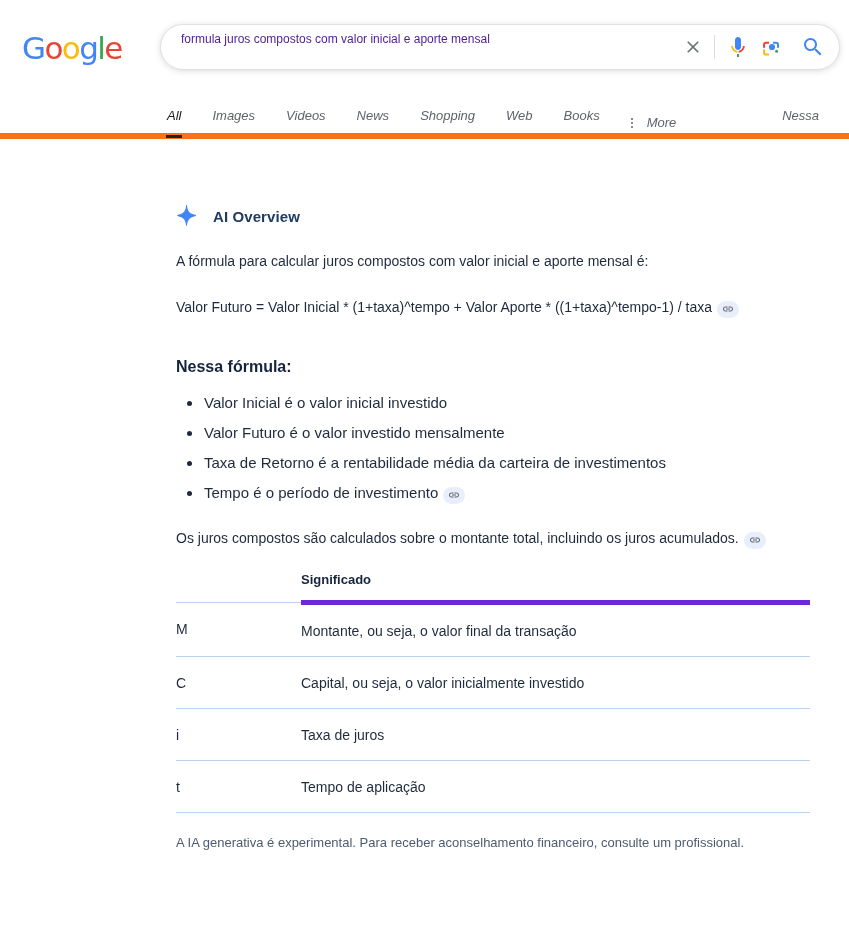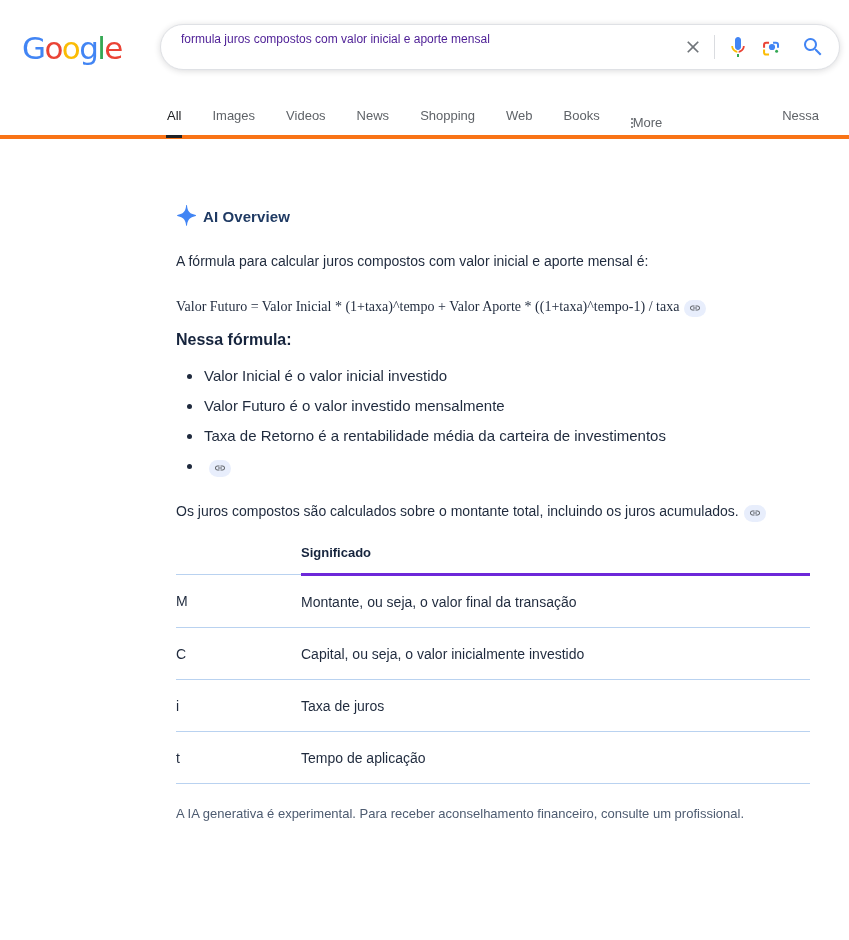--- a/index.html
+++ b/index.html
@@ -83,21 +83,22 @@
     flex: none;
   }
   .icon-mic { width: 30px; height: 44px; }
   .icon-lens { width: 38px; height: 44px; }
   .icon-search { width: 44px; height: 44px; margin-right: 4px; }
 
   
   .navbar {
     position: relative;
     height: 45px;
-    border-bottom: 4px solid #f97316;
+    border-bottom: 6px solid #f97316;
+    font-style: italic;
   }
   .nav-inner {
     position: absolute;
     left: 167px;
     right: 0;
     top: 0;
     height: 45px;
     display: flex;
     align-items: flex-start;
   }
@@ -121,21 +122,21 @@
     position: absolute;
     left: -1px;
     right: -1px;
     bottom: 0;
     height: 3px;
     background: #202124;
   }
   .nav-more {
     display: flex;
     align-items: center;
-    gap: 0;
+    gap: 14px;
     margin-right: 8px;
   }
   .more-dots {
     display: inline-flex;
     flex-direction: column;
     gap: 2px;
     align-items: center;
   }
   .more-dots i {
     display: block;
@@ -162,38 +163,38 @@
   .ai-block {
     position: absolute;
     left: 176px;
     top: 66px;
     width: 640px;
   }
 
   .ai-head {
     display: flex;
     align-items: center;
-    gap: 5px;
+    gap: 15px;
     margin-bottom: 22px;
   }
   .sparkle { width: 22px; height: 22px; flex: none; }
   .ai-head-label {
     font-size: 15px;
     font-weight: 700;
     color: #1f3a63;
     letter-spacing: .1px;
   }
 
   .para {
     font-size: 14px;
     line-height: 24px;
     color: #1f2a3d;
     margin: 0 0 22px 0;
   }
-  .para.formula { margin-bottom: 10px; font-family: Liberation Serif, serif; }
+  .para.formula { margin-bottom: 37px; }
 
   .subhead {
     font-size: 16px;
     font-weight: 700;
     color: #16243d;
     margin: 0 0 14px 0;
     line-height: 22px;
   }
 
   ul.bullets {
@@ -239,21 +240,21 @@
     border-collapse: collapse;
     margin: 0 0 0 0;
     font-size: 14px;
   }
   table.meaning th {
     text-align: left;
     font-size: 13px;
     font-weight: 700;
     color: #16243d;
     padding: 0 0 13px 0;
-    border-bottom: 3px solid #6d28d9;
+    border-bottom: 5px solid #6d28d9;
   }
   table.meaning td {
     padding: 17px 0 16px 0;
     border-bottom: 1px solid #b9d2f0;
     color: #1f2a3d;
     font-size: 14px;
     line-height: 18px;
     vertical-align: top;
   }
   table.meaning .col-sym { width: 125px; }
@@ -353,21 +354,21 @@
             <path fill="#5f6368" d="M3.9 12c0-1.71 1.39-3.1 3.1-3.1h4V7H7c-2.76 0-5 2.24-5 5s2.24 5 5 5h4v-1.9H7c-1.71 0-3.1-1.39-3.1-3.1zM8 13h8v-2H8v2zm9-6h-4v1.9h4c1.71 0 3.1 1.39 3.1 3.1s-1.39 3.1-3.1 3.1h-4V17h4c2.76 0 5-2.24 5-5s-2.24-5-5-5z"></path>
           </svg>
         </span></p>
 
     <h3 class="subhead">Nessa fórmula:</h3>
 
     <ul class="bullets">
       <li><span>Valor Inicial é o valor inicial investido</span></li>
       <li><span>Valor Futuro é o valor investido mensalmente</span></li>
       <li><span>Taxa de Retorno é a rentabilidade média da carteira de investimentos</span></li>
-      <li><span class="link-chip">
+      <li><span>Tempo é o período de investimento</span><span class="link-chip">
             <svg width="12" height="12" viewBox="0 0 24 24">
               <path fill="#5f6368" d="M3.9 12c0-1.71 1.39-3.1 3.1-3.1h4V7H7c-2.76 0-5 2.24-5 5s2.24 5 5 5h4v-1.9H7c-1.71 0-3.1-1.39-3.1-3.1zM8 13h8v-2H8v2zm9-6h-4v1.9h4c1.71 0 3.1 1.39 3.1 3.1s-1.39 3.1-3.1 3.1h-4V17h4c2.76 0 5-2.24 5-5s-2.24-5-5-5z"></path>
             </svg>
           </span></li>
     </ul>
 
 
     <p class="para"><span>Os juros compostos são calculados sobre o montante total, incluindo os juros acumulados.</span><span class="link-chip">
           <svg width="12" height="12" viewBox="0 0 24 24">
             <path fill="#5f6368" d="M3.9 12c0-1.71 1.39-3.1 3.1-3.1h4V7H7c-2.76 0-5 2.24-5 5s2.24 5 5 5h4v-1.9H7c-1.71 0-3.1-1.39-3.1-3.1zM8 13h8v-2H8v2zm9-6h-4v1.9h4c1.71 0 3.1 1.39 3.1 3.1s-1.39 3.1-3.1 3.1h-4V17h4c2.76 0 5-2.24 5-5s-2.24-5-5-5z"></path>

